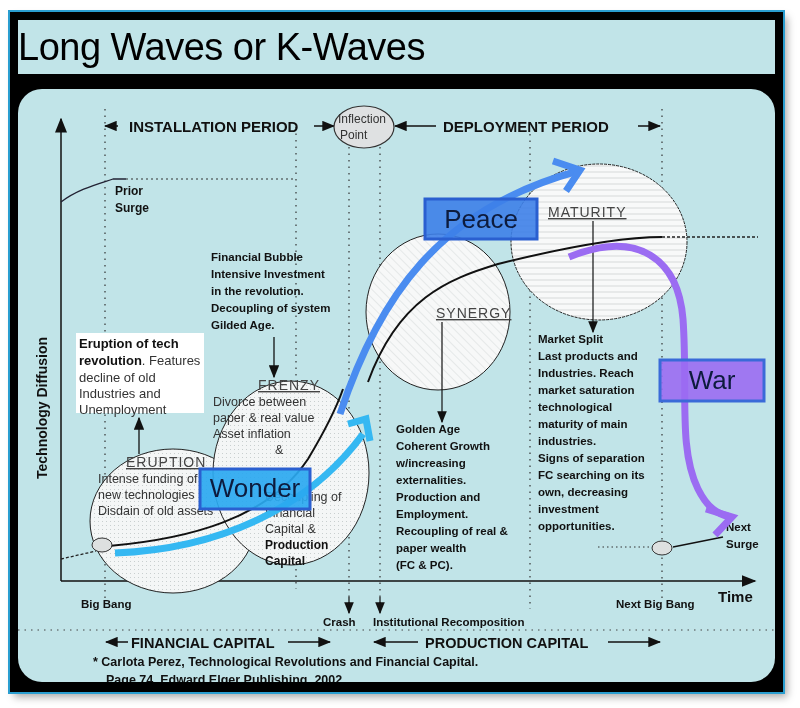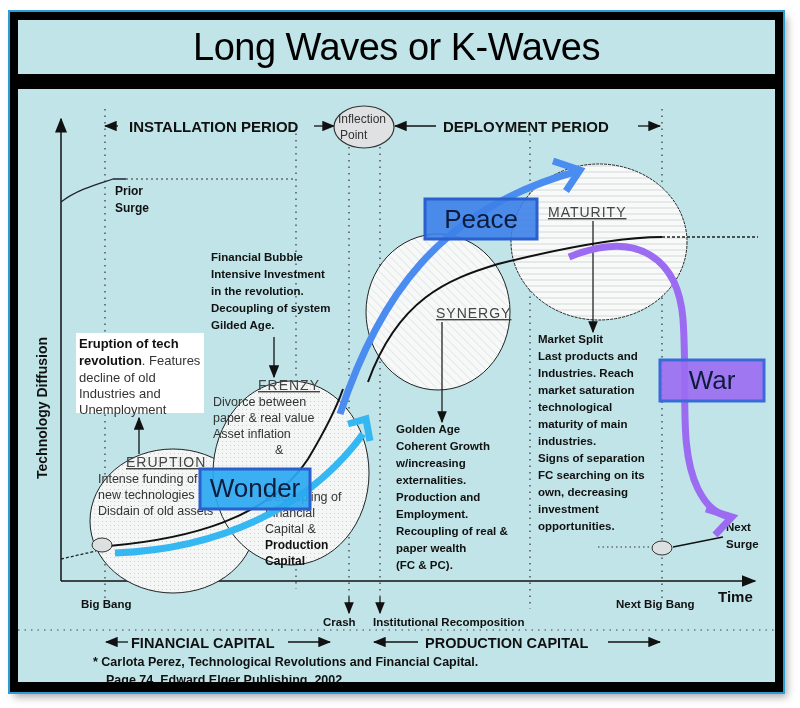--- a/index.html
+++ b/index.html
@@ -1,20 +1,20 @@
 <!DOCTYPE html>
 <html><head>
 <meta charset="utf-8">
 <style>
   html,body{margin:0;padding:0;background:#ffffff;}
   body{width:800px;height:708px;position:relative;overflow:hidden;font-family:"Liberation Sans",sans-serif;}
   #frame{position:absolute;left:10px;top:12px;width:773px;height:680px;background:#000;box-shadow:0 0 0 2px #2a9ed0,4px 5px 8px rgba(0,0,0,0.35);}
-  #title-band{position:absolute;left:8px;top:8px;width:757px;height:54px;background:#c1e4e8;display:flex;align-items:center;justify-content:center;}
+  #title-band{position:absolute;left:8px;top:8px;width:757px;height:54px;background:#c1e4e8;display:flex;align-items:center;}
   #title-band span{font-family:"Liberation Sans",sans-serif;font-size:38px;color:#000;letter-spacing:-0.5px;}
-  #panel{position:absolute;left:8px;top:77px;width:757px;height:593px;background:#c1e4e8;overflow:hidden;}
+  #panel{position:absolute;left:8px;top:77px;width:757px;height:593px;background:#c1e4e8;overflow:hidden;border-radius:24px;}
   svg{position:absolute;left:0;top:0;}
   .t-bold{font-family:"Liberation Sans",sans-serif;font-weight:bold;fill:#111;}
   .t-reg{font-family:"Liberation Sans",sans-serif;fill:#333;}
   .t-label{font-family:"Liberation Sans",sans-serif;fill:#444;letter-spacing:1px;}
   .callout{font-family:"Liberation Sans",sans-serif;font-size:26px;font-weight:normal;fill:#0d1b3d;}
 </style>
 </head>
 <body>
 
 <div id="frame">

